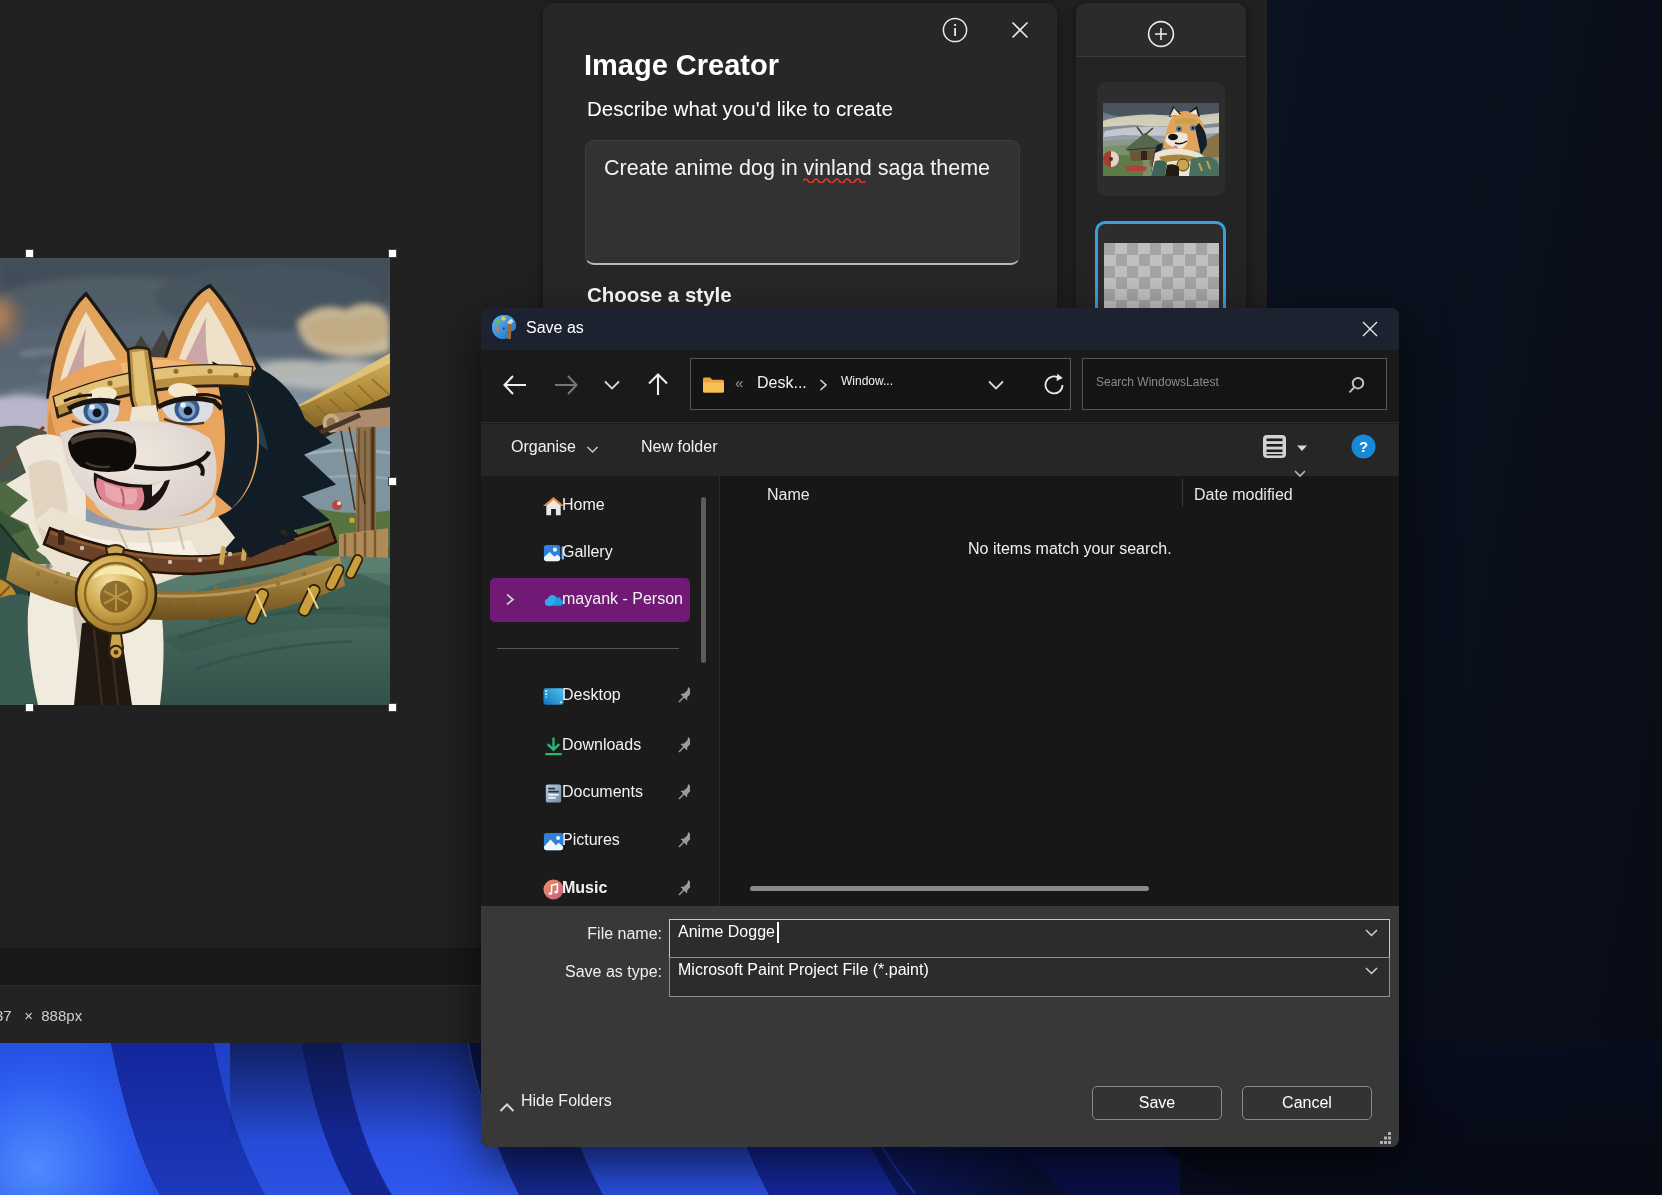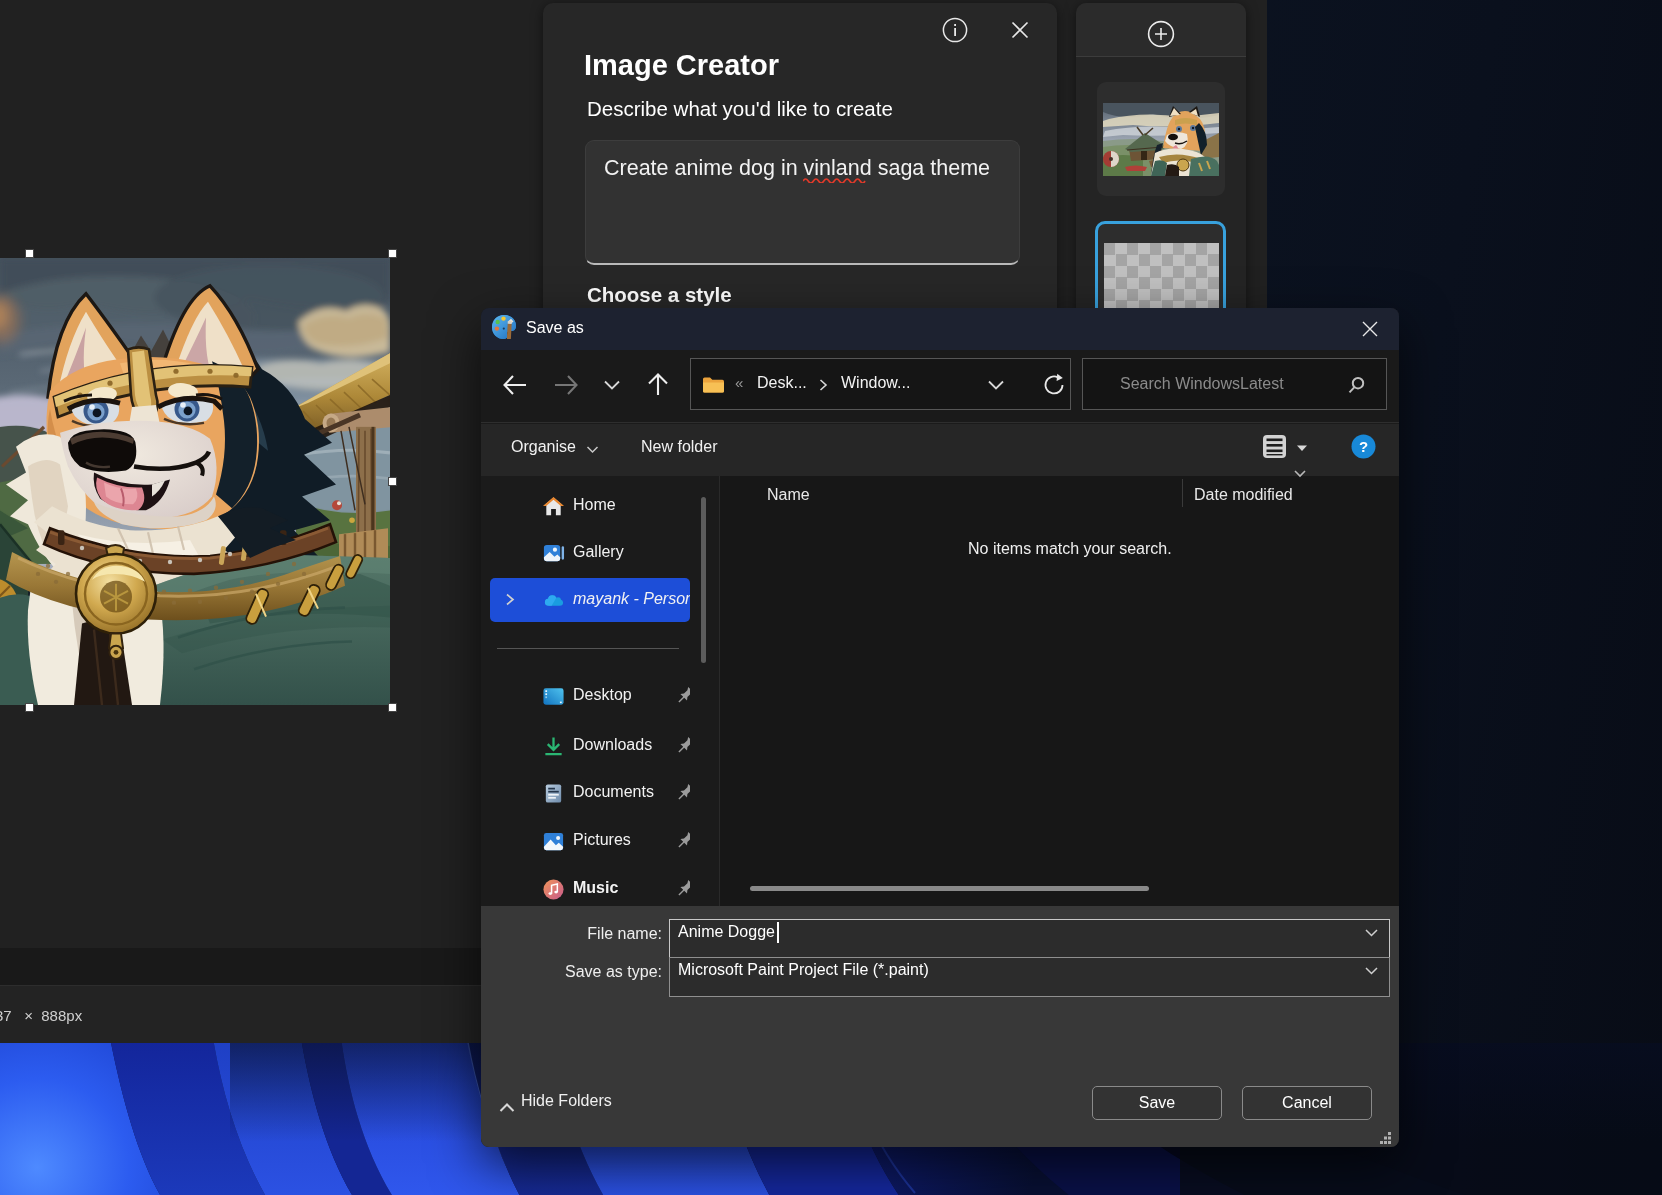--- a/index.html
+++ b/index.html
@@ -30,27 +30,27 @@
   
   .handle { position:absolute; width:9px; height:9px; background:#ffffff; border:1px solid #444; }
   
   #dialog { left:481px; top:308px; width:918px; height:839px; background:#1b1b1b; border-radius:8px; box-shadow:0 18px 50px rgba(0,0,0,.65); }
   #dtitle { position:absolute; left:0; top:0; width:918px; height:42px; background:#1d2230; border-radius:8px 8px 0 0; }
   #dtitletxt { position:absolute; left:45px; top:11px; color:#fff; font-size:16px; }
   #dclose { position:absolute; right:18px; top:10px; width:22px; height:22px; }
   #dtoolbar { position:absolute; left:0; top:42px; width:918px; height:73px; background:#1a1a1a; border-bottom:1px solid #2e2e2e;}
   #daddr { position:absolute; left:209px; top:50px; width:381px; height:52px; border:1px solid #565656; background:#151515; }
   #dsearch { position:absolute; left:601px; top:50px; width:305px; height:52px; border:1px solid #565656; background:#141414; }
-  #dsearchtxt { position:absolute; left:13px; top:16px; color:#8b8b8b; font-size:16px;margin-left:24px; }
+  #dsearchtxt { position:absolute; left:13px; top:16px; color:#8b8b8b; font-size:12px; }
   #dcmdbar { position:absolute; left:0; top:116px; width:918px; height:52px; background:#262626; }
   #dnav { position:absolute; left:0; top:168px; width:237px; height:430px; background:#1b1b1b; }
   #dlist { position:absolute; left:238px; top:168px; width:680px; height:430px; background:#171717; border-left:1px solid #2a2a2a;}
   #dbottom { position:absolute; left:0; top:598px; width:918px; height:241px; background:#383838; border-radius:0 0 8px 8px; }
   .navrow { position:absolute; left:9px; width:200px; height:44px; border-radius:5px; color:#f2f2f2; font-size:16px; white-space:nowrap; overflow:hidden; }
-  .navlabel { position:absolute; left:83px; top:12px;text-align:center; }
+  .navlabel { position:absolute; left:72px; top:12px;text-align:center; }
   .navicon { position:absolute; left:52px; top:11px; width:23px; height:23px; }
   .pin { position:absolute; left:186px; top:11px; width:20px; height:20px; }
   .field { position:absolute; left:188px; width:721px; height:40px; background:#2c2c2c; border:1px solid #8f8f8f; color:#fff; font-size:16px; }
   .btn { position:absolute; width:130px; height:34px; background:#333333; border:1px solid #8a8a8a; border-radius:5px; color:#fff; font-size:16px; text-align:center; line-height:32px; }
   .lbl { position:absolute; color:#eee; font-size:16px; text-align:right; width:110px; }
 </style>
 </head>
 <body>
 <div id="stage">
   <div id="desktop" class="abs"></div>
@@ -530,21 +530,21 @@
     <div id="daddr">
       <svg style="position:absolute;left:11px;top:17px;" width="23" height="18" viewBox="0 0 23 18">
         <path d="M1 3 Q1 1.4 2.6 1.4 L8 1.4 L10.3 3.8 L20.4 3.8 Q22 3.8 22 5.4 L22 15 Q22 16.6 20.4 16.6 L2.6 16.6 Q1 16.6 1 15 Z" fill="#eba33c"></path>
         <path d="M1 6.5 L22 6.5 L22 15 Q22 16.6 20.4 16.6 L2.6 16.6 Q1 16.6 1 15 Z" fill="#f7c055"></path>
       </svg>
       <div style="position:absolute;left:44px;top:15px;color:#9a9a9a;font-size:15px;">«</div>
       <div style="position:absolute;left:66px;top:15px;color:#f2f2f2;font-size:16px;">Desk...</div>
       <svg style="position:absolute;left:126px;top:19px;" width="12" height="14" viewBox="0 0 12 14">
           <path d="M3.5 2 L9 7 L3.5 12" stroke="#d8d8d8" stroke-width="1.6" fill="none"></path>
         </svg>
-      <div style="position:absolute;left:150px;top:15px;color:#f2f2f2;font-size:16px;">Window...</div>
+      <div style="position:absolute;left:150px;top:15px;color:#f2f2f2;font-size:12px;">Window...</div>
       <svg style="position:absolute;left:296px;top:20px;" width="18" height="12" viewBox="0 0 18 12">
           <path d="M2 2.5 L9 9.5 L16 2.5" stroke="#d8d8d8" stroke-width="1.8" fill="none"></path>
         </svg>
       <svg style="position:absolute;left:351px;top:14px;" width="24" height="24" viewBox="0 0 24 24">
           <path d="M20.5 12 A8.5 8.5 0 1 1 15.9 4.4" stroke="#e8e8e8" stroke-width="1.8" fill="none"></path>
           <path d="M15.2 0.8 L20.8 4.9 L14.6 7.9 Z" fill="#e8e8e8"></path>
         </svg>
     </div>
     <div id="dsearch">
       <div id="dsearchtxt">Search WindowsLatest</div>
@@ -584,21 +584,21 @@
       </div>
       <div class="navrow" style="top:55px;">
         <svg class="navicon" viewBox="0 0 24 24">
             <rect x="2" y="3" width="17" height="17" rx="3" fill="#2f80d8"></rect>
             <circle cx="13.5" cy="8" r="2.2" fill="#eef4fa"></circle>
             <path d="M2 16 L8 10.5 L13 15.5 L16 13 L19 15.8 L19 17 Q19 20 16 20 L5 20 Q2 20 2 17 Z" fill="#eef4fa"></path>
             <rect x="20.5" y="4.5" width="2.5" height="14" rx="1.2" fill="#7fb3e8"></rect>
           </svg>
         <div class="navlabel">Gallery</div>
       </div>
-      <div class="navrow" style="top:102px; background:#1d4ed8;font-style:italic;">
+      <div class="navrow" style="top:102px; background:#701a75;">
         <svg style="position:absolute;left:14px;top:14px;" width="12" height="15" viewBox="0 0 12 15">
             <path d="M3 2.5 L9 7.5 L3 12.5" stroke="#d0d0d0" stroke-width="1.7" fill="none"></path>
           </svg>
         <svg class="navicon" viewBox="0 0 24 24">
             <path d="M7.5 17.5 Q3 17.5 3 13.8 Q3 10.5 6.3 10.1 Q7 6.5 10.8 6.5 Q13.8 6.5 15 9 Q15.6 8.6 16.8 8.6 Q19.5 8.6 19.9 11.2 Q22 11.7 22 14.4 Q22 17.5 18.5 17.5 Z" fill="#1a9de0"></path>
             <path d="M7.5 17.5 Q3 17.5 3 13.8 Q3 10.5 6.3 10.1 Q7 6.5 10.8 6.5 Q13.8 6.5 15 9 L10 17.5 Z" fill="#2eaaf0"></path>
           </svg>
         <div class="navlabel">mayank - Person</div>
       </div>
       <div style="position:absolute;left:16px;top:172px;width:182px;height:1px;background:#555;"></div>

